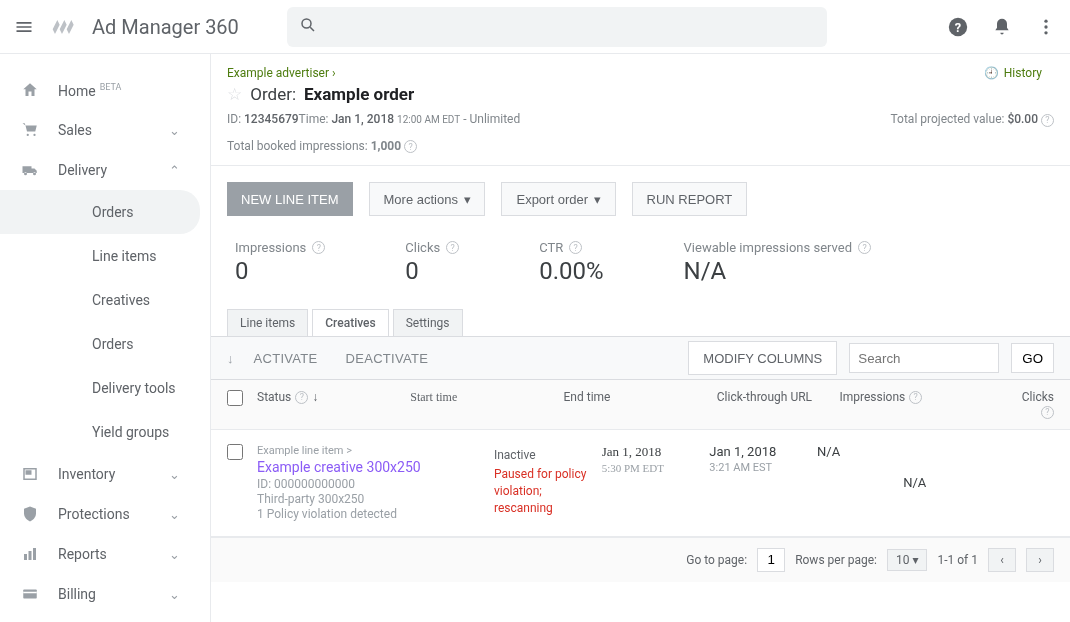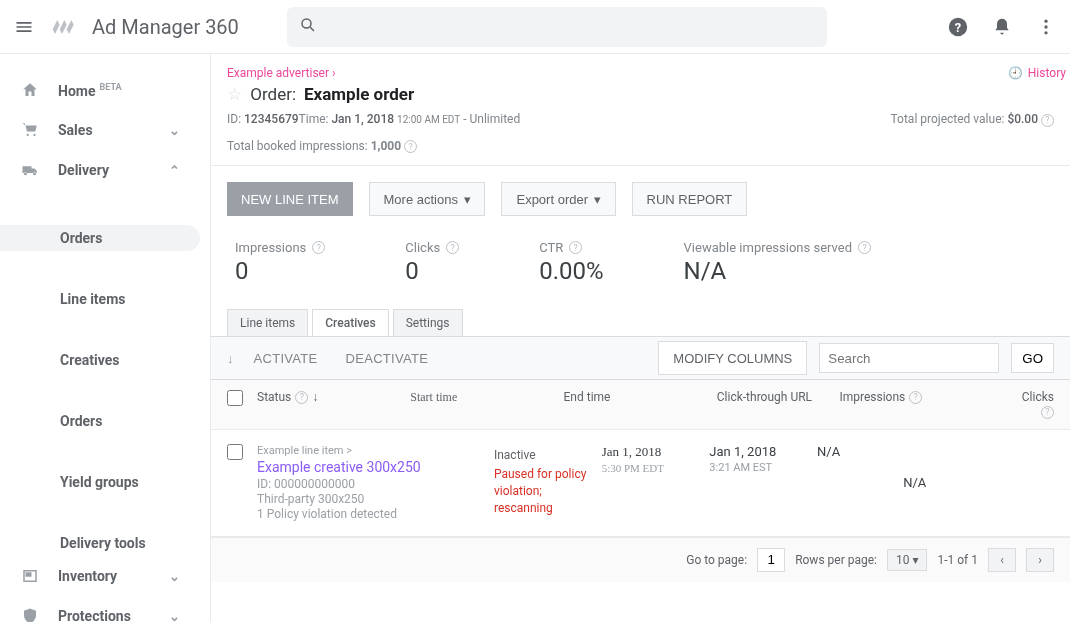--- a/index.html
+++ b/index.html
@@ -8,31 +8,31 @@
 .ham { width: 24px; height: 24px; cursor: pointer; color: #5f6368; display:flex; align-items:center; justify-content:center; }
 .logo { width: 28px; height: 28px; margin-left: 4px; color: #9aa0a6; }
 .app-title { font-size: 20px; color: #5f6368; font-weight: 400; margin-left: 8px; }
 .search { flex: 1; max-width: 540px; margin-left: 40px; background: #f1f3f4; border-radius: 6px; height: 40px; display: flex; align-items: center; padding: 0 12px; }
 .search svg { color: #5f6368; }
 .search input { border: none; background: transparent; outline: none; flex: 1; margin-left: 8px; font-size: 14px; }
 .topbar-right { margin-left: auto; display: flex; align-items: center; gap: 20px; color: #5f6368; }
 .icon-btn { width: 24px; height: 24px; display: flex; align-items: center; justify-content: center; cursor: pointer; }
 
 .layout { display: flex; height: calc(622px - 54px); }
-.sidebar { width: 210px; padding-top: 16px; overflow-y: auto; font-weight: bold; }
+.sidebar { width: 210px; padding-top: 16px; overflow-y: auto; }
 .nav-item { display: flex; align-items: center; height: 40px; padding: 0 20px; cursor: pointer; color: #5f6368; gap: 18px; border-radius: 0 20px 20px 0; margin-right: 10px; }
 .nav-item .label { flex: 1; font-size: 14px; }
 .nav-item .chev { color: #9aa0a6; }
-.nav-item.sub { padding-left: 60px; height: 26px; margin-top: 35px; }
+.nav-item.sub { padding-left: 92px; height: 44px; }
 .nav-item.active { background: #f1f3f4; }
 .nav-icon { width: 20px; height: 20px; color: #9aa0a6; display:flex; align-items:center; justify-content:center; }
 .badge-beta { font-size: 9px; color: #9aa0a6; margin-left: 4px; vertical-align: super; }
 
 .main { flex: 1; overflow-y: auto; border-left: 1px solid #e8eaed; }
-.breadcrumb { padding: 12px 4px 0 16px; font-size: 12px; color: #ec4899; display:flex; justify-content:space-between; }
+.breadcrumb { padding: 12px 28px 0 16px; font-size: 12px; color: #4d7c0f; display:flex; justify-content:space-between; }
 .history { display: flex; align-items: center; gap: 4px; cursor:pointer; }
 .order-head { padding: 4px 16px 12px 16px; }
 .order-title { display: flex; align-items: center; gap: 8px; font-size: 17px; color: #3c4043; }
 .star { color: #dadce0; }
 .order-meta { display: flex; margin-top: 8px; font-size: 12px; color: #80868b; align-items:center; }
 .order-meta b { color: #5f6368; font-weight: 500; }
 .order-meta2 { padding: 0 16px 12px 16px; font-size: 12px; color: #80868b; }
 hr.sep { border: none; border-top: 1px solid #e8eaed; }
 
 .actions { padding: 16px; display: flex; gap: 16px; }
@@ -42,21 +42,21 @@
 .stats { display: flex; gap: 80px; padding: 8px 24px 24px 24px; }
 .stat-label { font-size: 13px; color: #80868b; display: flex; align-items: center; gap: 6px; }
 .stat-value { font-size: 24px; color: #3c4043; margin-top: 2px; }
 
 .tabs { display: flex; gap: 4px; padding: 0 16px; }
 .tab { padding: 6px 12px; border: 1px solid #dadce0; border-bottom: none; background: #f1f3f4; font-size: 12px; cursor: pointer; color:#5f6368; }
 .tab.active { background: #fff; font-weight:500; }
 .table-toolbar { display: flex; align-items: center; padding: 0 16px; height: 44px; border-top: 1px solid #dadce0; border-bottom: 1px solid #dadce0; background: #f8f9fa; gap: 12px; }
 .table-toolbar .btn-flat { background: none; border: none; color: #80868b; font-size: 13px; letter-spacing: .3px; cursor: pointer; padding: 0 8px; }
 .table-toolbar .spacer { flex: 1; }
-.search-box { border: 1px solid #dadce0; height: 30px; width: 180px; padding: 0 8px; background:#fff; }
+.search-box { border: 1px solid #dadce0; height: 30px; width: 150px; padding: 0 8px; background:#fff; }
 .go-btn { height: 30px; padding: 0 10px; border: 1px solid #dadce0; background: #fff; font-weight: 500; cursor:pointer; }
 
 .thead { display: flex; align-items: flex-start; padding: 10px 16px; border-bottom: 1px solid #e8eaed; font-size: 12px; color: #5f6368; background:#fafafa; }
 .col-check { width: 30px; }
 .col-name { flex: 2.2; }
 .col-status { flex: 1; display:flex; align-items:center; gap:4px; }
 .col-start { flex: 1; font-family: Liberation Serif, serif; }
 .col-end { flex: 1; }
 .col-url { flex: 0.8; }
 .col-imp { flex: 0.9; display:flex; align-items:center; gap:4px; }
@@ -158,24 +158,24 @@
     <div class="nav-item sub">
         <span class="label">Line items</span>
       </div>
     <div class="nav-item sub">
         <span class="label">Creatives</span>
       </div>
     <div class="nav-item sub">
         <span class="label">Orders</span>
       </div>
     <div class="nav-item sub">
+        <span class="label">Delivery tools</span>
+      </div>
+    <div class="nav-item sub">
         <span class="label">Yield groups</span>
-      </div>
-    <div class="nav-item sub">
-        <span class="label">Delivery tools</span>
       </div>
     <div class="nav-item">
       <span class="nav-icon">
           <svg width="18" height="18" viewBox="0 0 24 24" fill="none" stroke="currentColor" stroke-width="2">
             <rect x="4" y="5" width="16" height="14"></rect>
             <rect x="7" y="8" width="6" height="4" fill="currentColor"></rect>
           </svg>
         </span>
       <span class="label">Inventory</span>
       <span class="chev">⌄</span>

